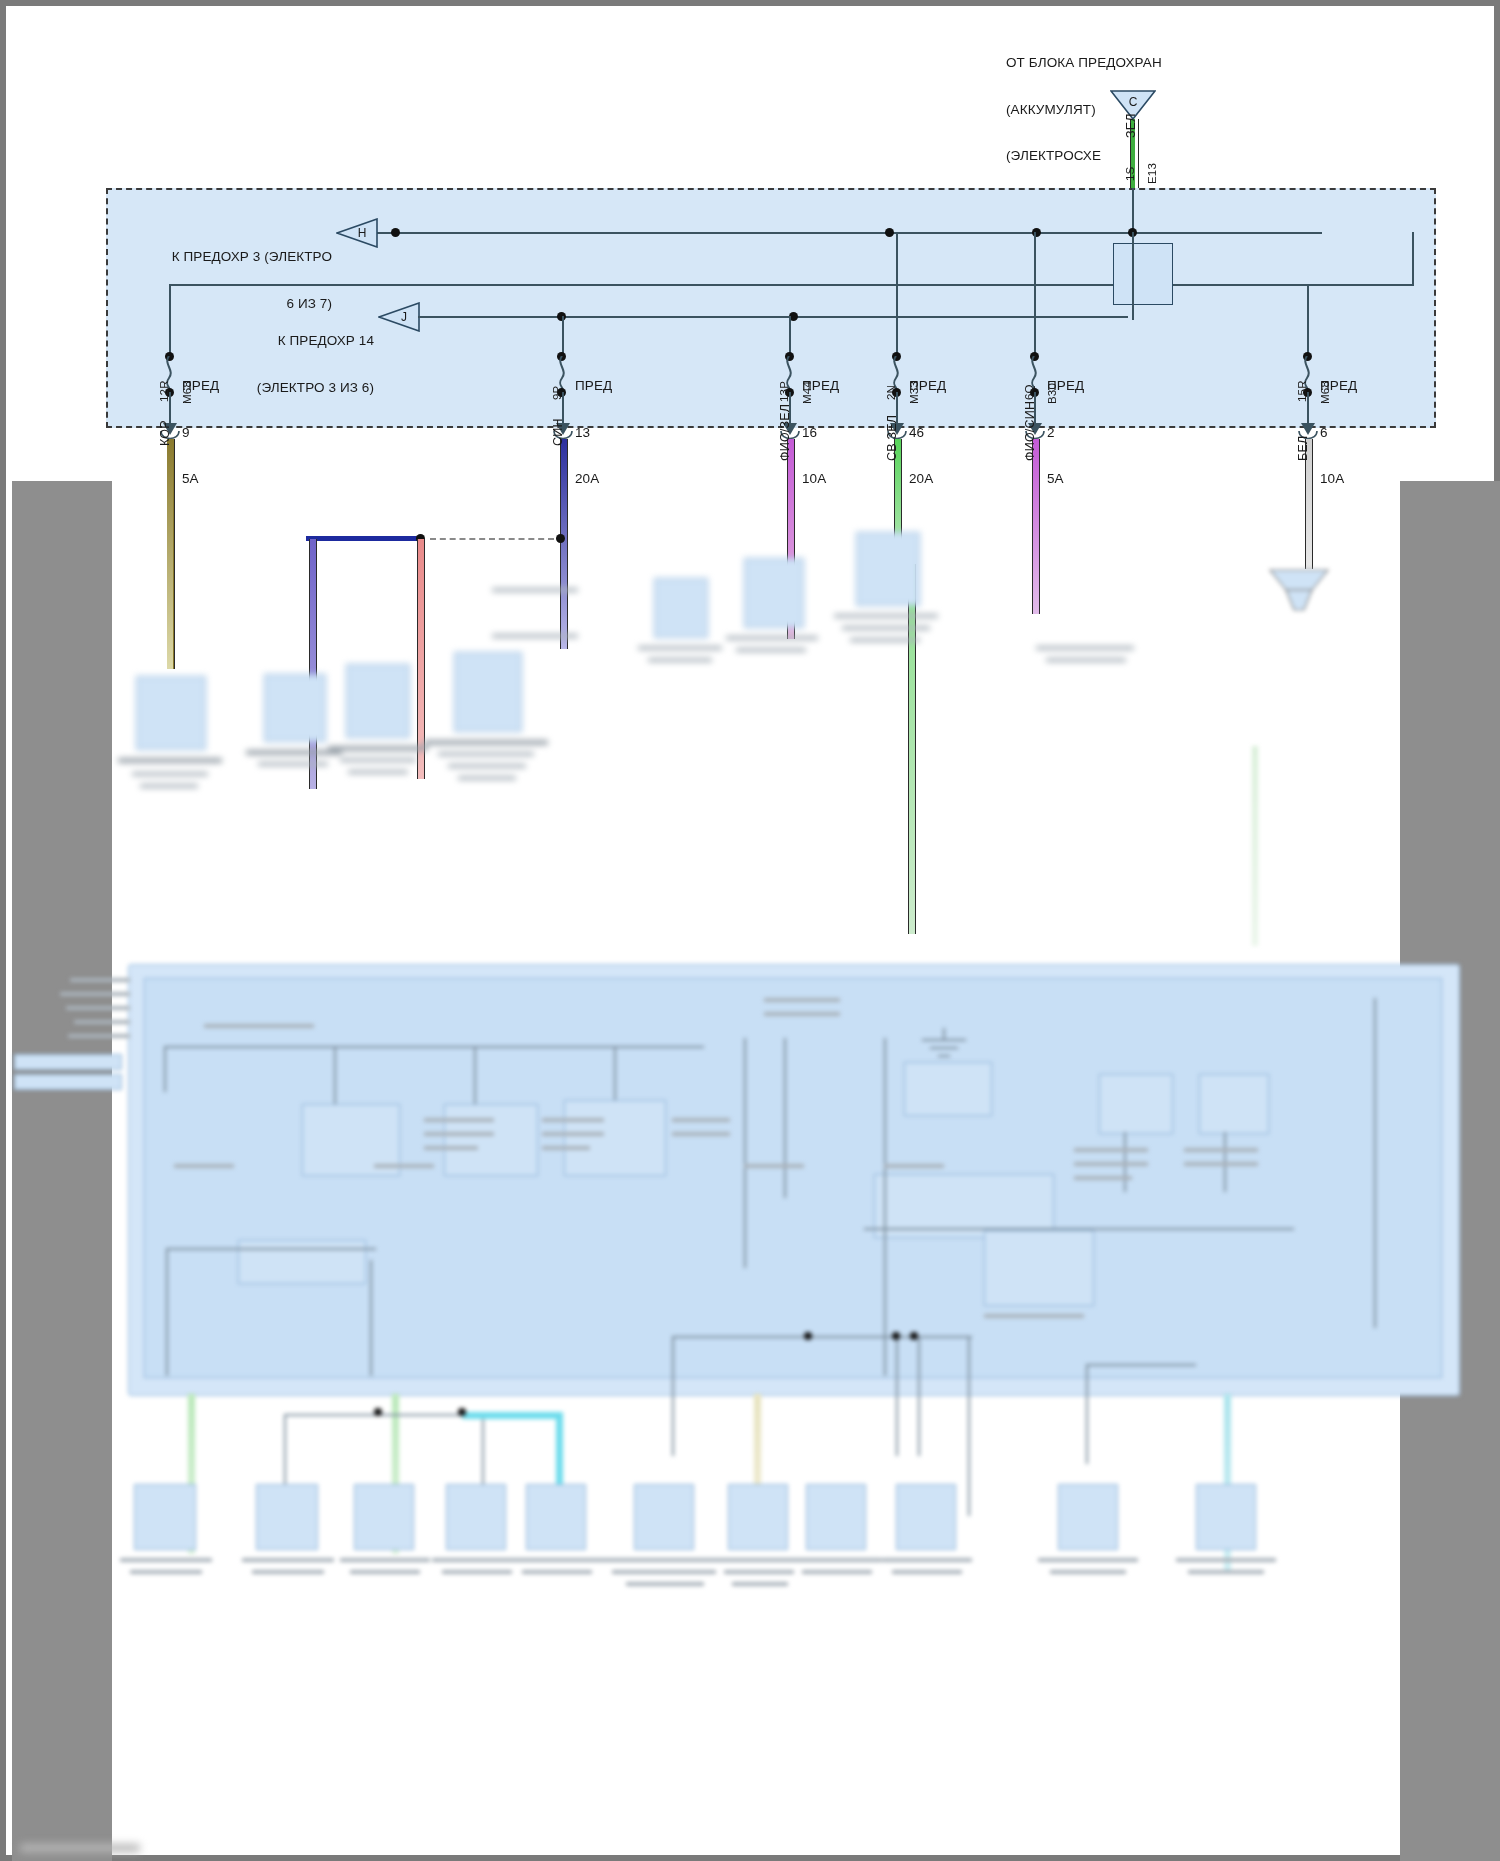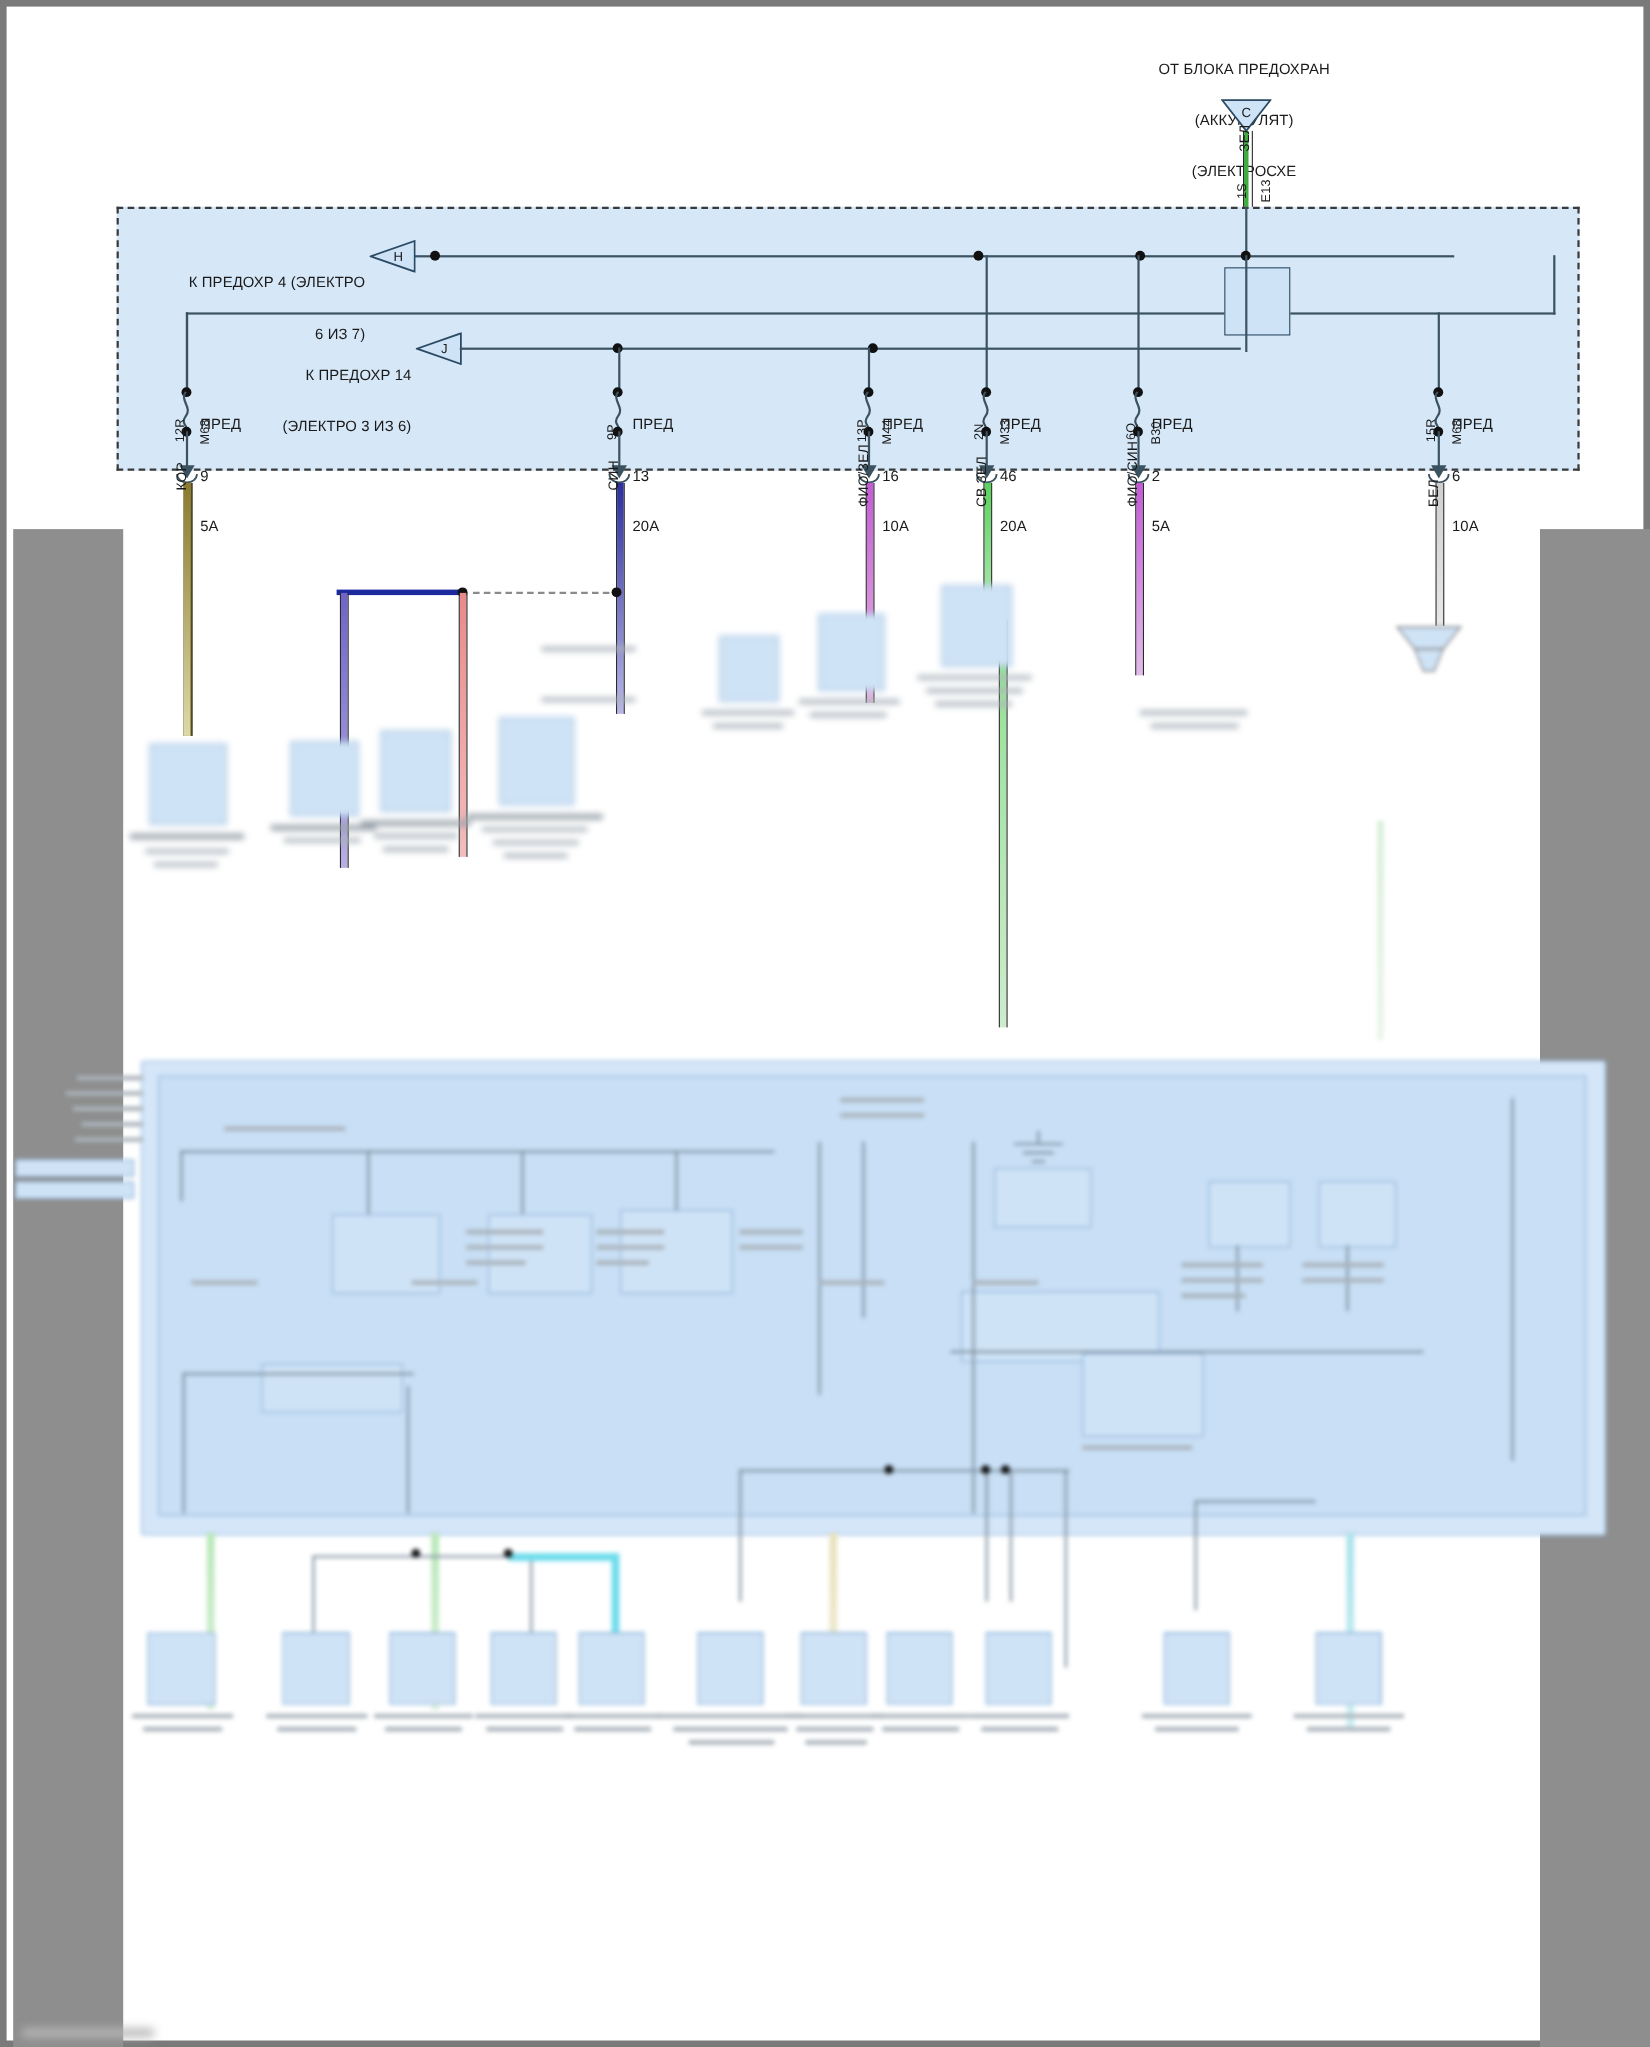--- a/index.html
+++ b/index.html
@@ -15,21 +15,21 @@
     border:6px solid #7a7a7a;
     box-sizing:border-box;
     background:#fff;
   }
   .abs{position:absolute;}
   .txt{
     font-size:13.5px;color:#1a1a1a;line-height:15.5px;
     white-space:pre;letter-spacing:0.1px;
   }
   .txt.r{text-align:right;}
-  .txt.c{text-align:center;}
+  .txt.c{text-align:left;}
   .vtxt{
     font-size:12.5px;color:#1a1a1a;white-space:nowrap;
     transform-origin:0 0;transform:rotate(-90deg);
     letter-spacing:0.2px;
   }
 
   
   #fuseblock{
     left:100px;top:182px;width:1330px;height:240px;
     background:#d6e7f7;
@@ -105,21 +105,21 @@
   <div class="abs hbus" style="left:340px;top:226px;width:976px;"></div>
 
   <div class="abs vbus" style="left:1126px;top:182px;height:46px;"></div>
   <div class="abs dot" style="left:1122px;top:222px;"></div>
 
   <svg class="abs" style="left:330px;top:212px;" width="42" height="30" viewBox="0 0 42 30">
     <polygon points="41,1 41,29 1,15" fill="#cfe3f6" stroke="#2b4a63" stroke-width="1.6"></polygon>
     <text x="26" y="19" font-family="Liberation Sans, sans-serif" font-size="12" fill="#1a1a1a" text-anchor="middle">H</text>
   </svg>
   <div class="abs txt r" style="left:110px;top:212px;width:216px;">
-    <div>К ПРЕДОХР 4 (ЭЛЕКТРО</div>
+    <div>К ПРЕДОХР 3 (ЭЛЕКТРО</div>
     <div>6 ИЗ 7)</div>
   </div>
 
   <svg class="abs" style="left:372px;top:296px;" width="42" height="30" viewBox="0 0 42 30">
     <polygon points="41,1 41,29 1,15" fill="#cfe3f6" stroke="#2b4a63" stroke-width="1.6"></polygon>
     <text x="26" y="19" font-family="Liberation Sans, sans-serif" font-size="12" fill="#1a1a1a" text-anchor="middle">J</text>
   </svg>
   <div class="abs txt r" style="left:150px;top:296px;width:218px;">
     <div>К ПРЕДОХР 14</div>
     <div>(ЭЛЕКТРО 3 ИЗ 6)</div>

